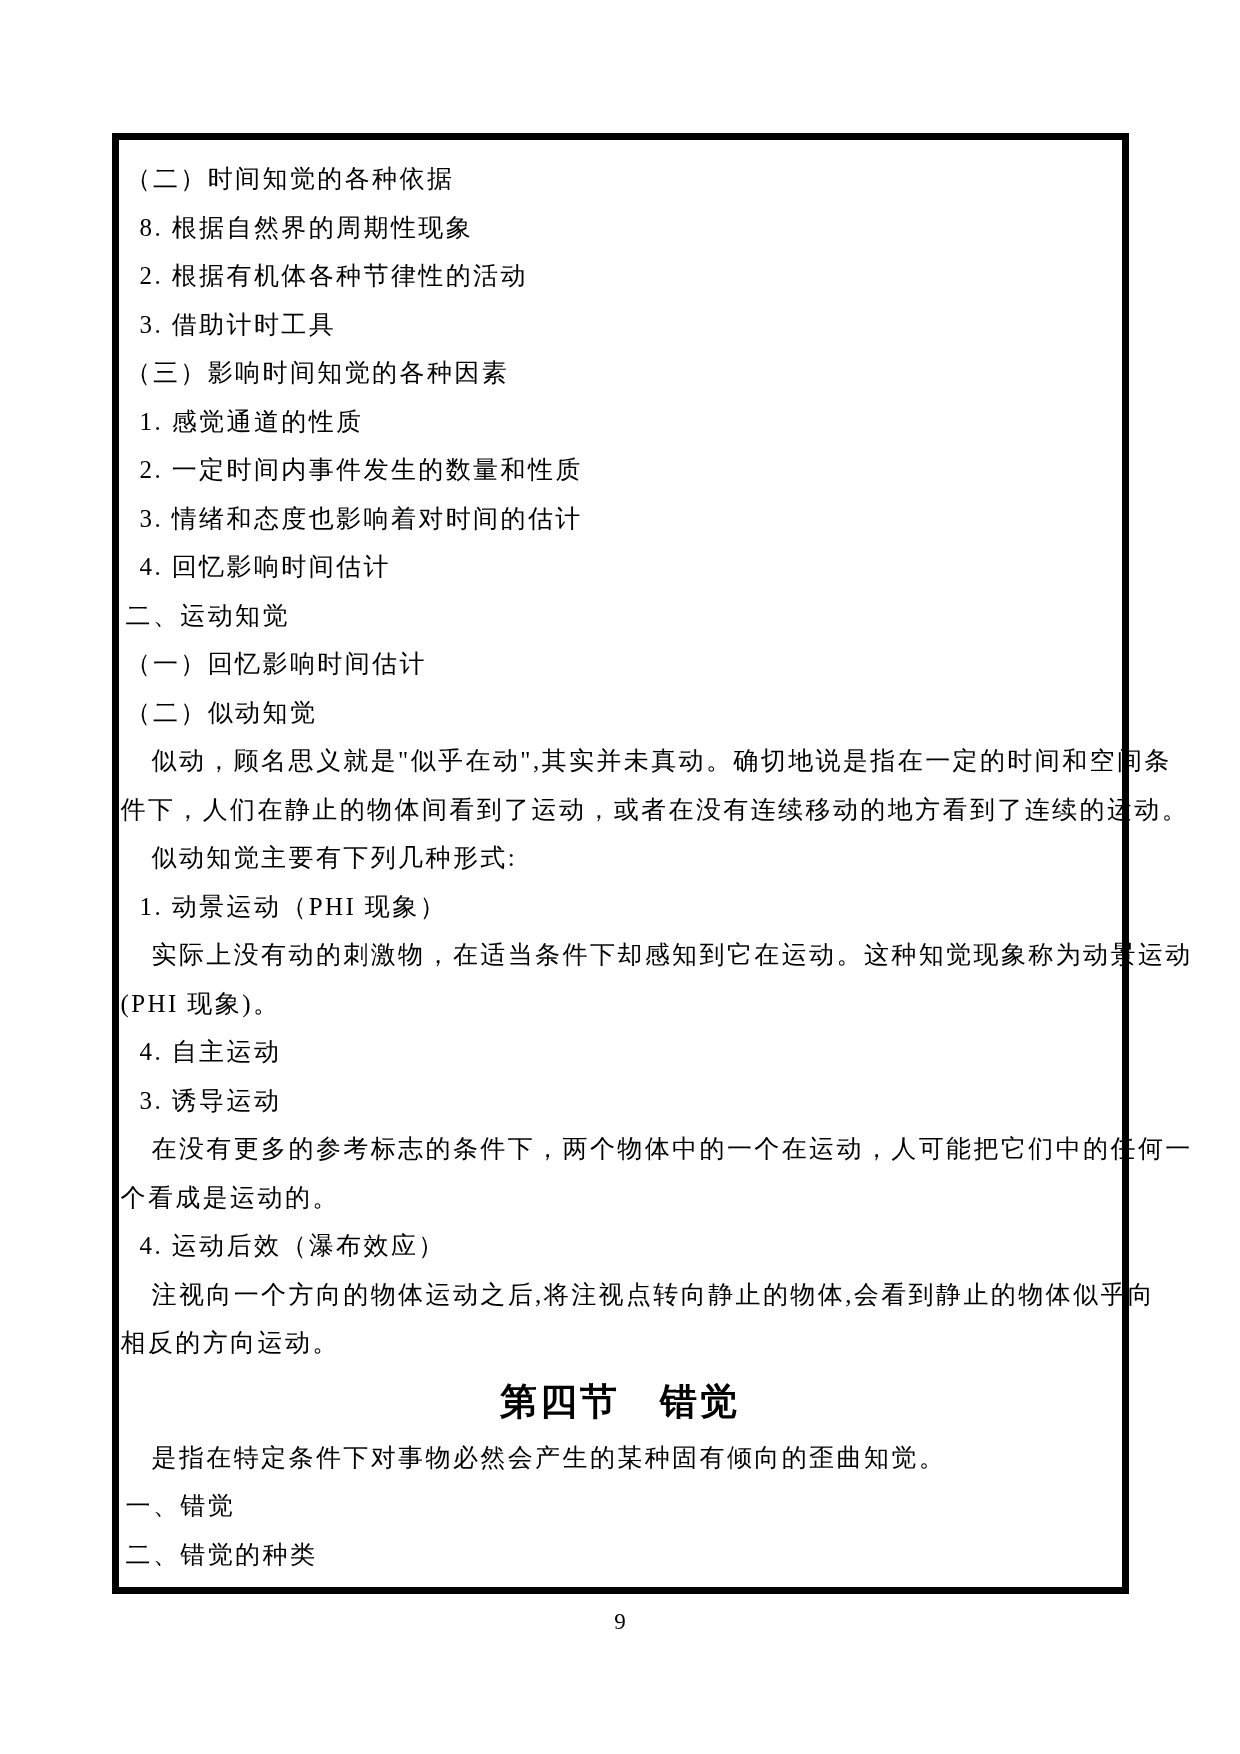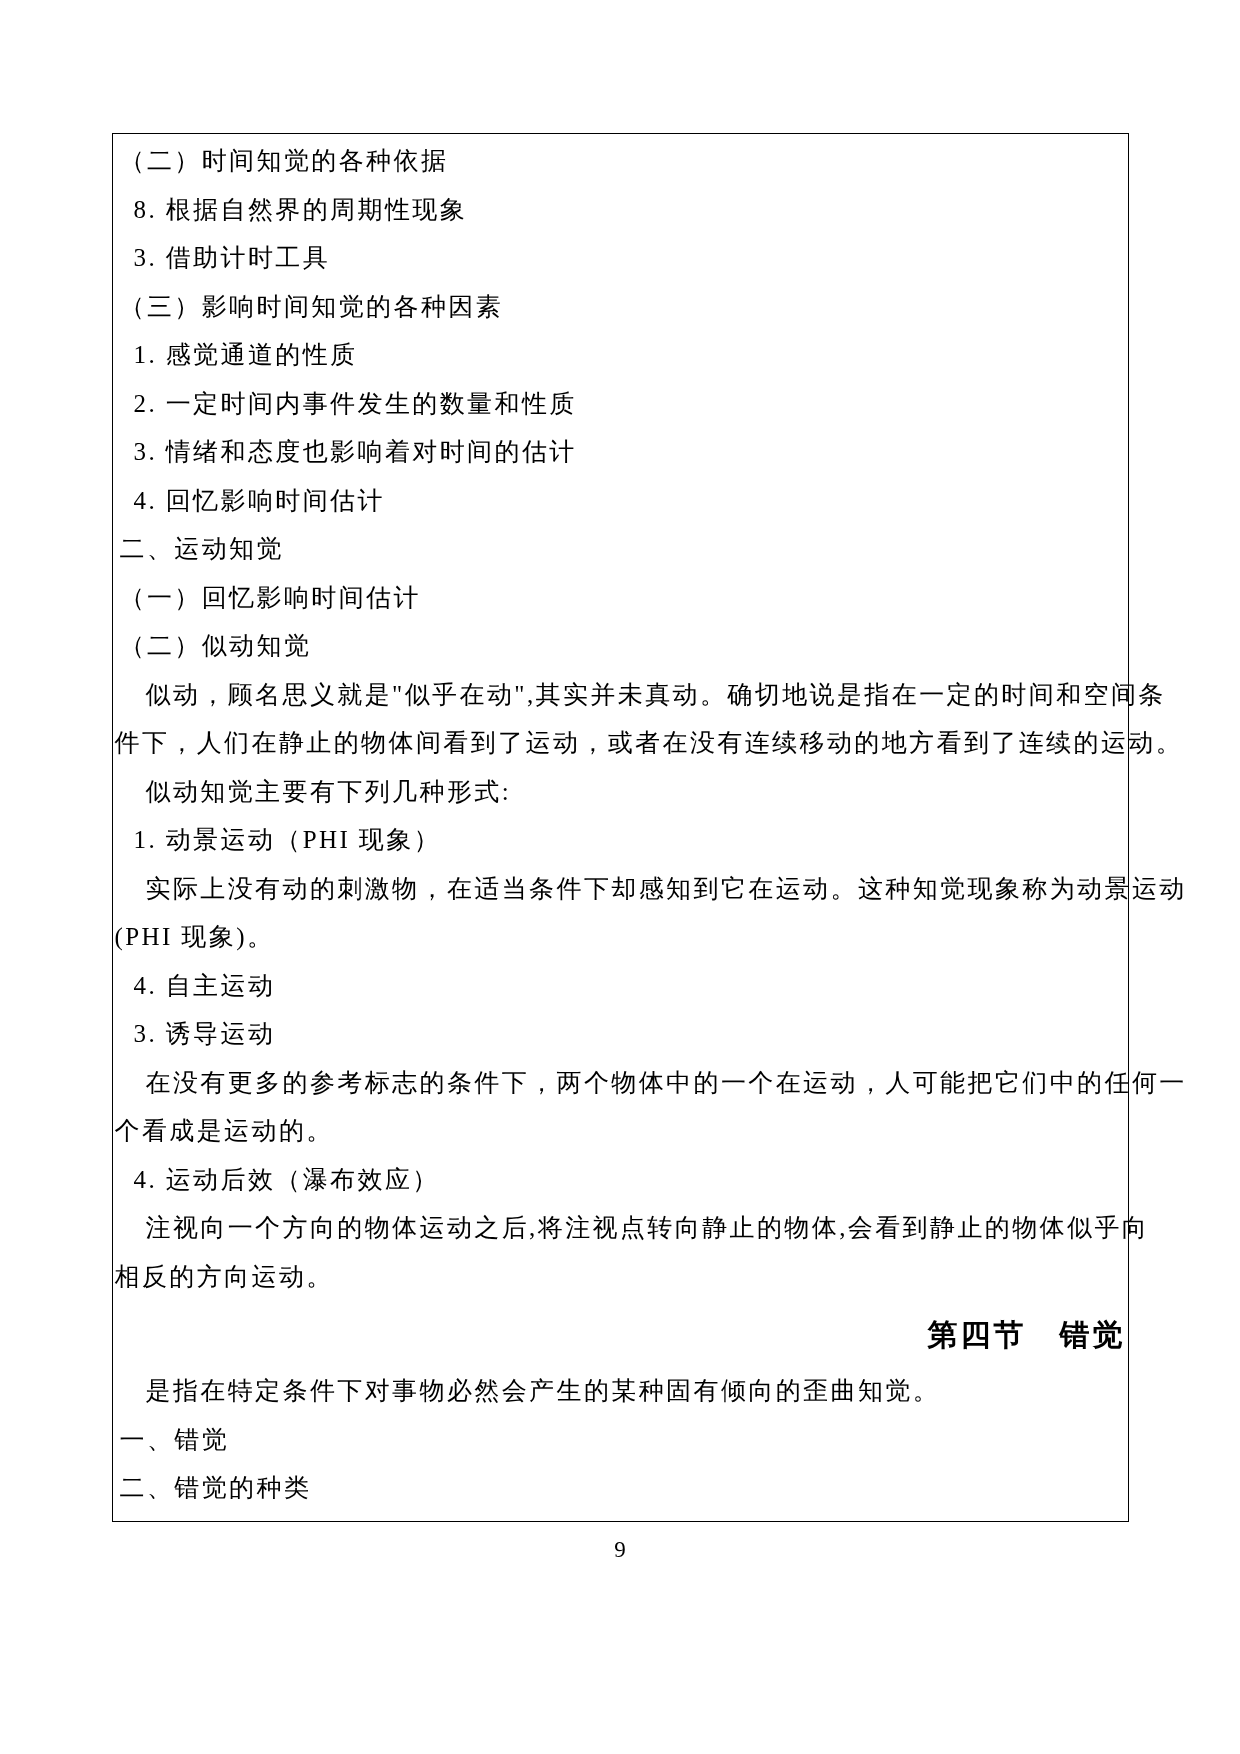--- a/index.html
+++ b/index.html
@@ -11,39 +11,39 @@
     width: 1240px;
     height: 1754px;
     position: relative;
     font-family: "Liberation Serif", serif;
     color: #000000;
   }
   .content-box {
     box-sizing: border-box;
     width: 1017px;
     margin: 133px auto 0 auto;
-    border: 1px solid #000000;
-    padding: 3px 2px 8px 2px;
+    border: 7px solid #000000;
+    padding: 15px 2px 8px 2px;
     background: #ffffff;
   }
   .line {
     font-size: 25px;
     line-height: 48.5px;
     letter-spacing: 2.4px;
     white-space: pre;
     overflow: visible;
   }
   .line.section   { padding-left: 5px;  }
   .line.item      { padding-left: 19px; }
   .line.para-first{ padding-left: 31px; }
   .line.para-cont { padding-left: 0px;  }
   .line.heading {
-    font-size: 30px;
+    font-size: 37px;
     font-weight: bold;
-    text-align: right;
+    text-align: center;
     line-height: 52px;
     letter-spacing: 3px;
     margin: 8px 0 6px 0;
     padding-left: 0;
   }
   .page-number {
     margin-top: 15px;
     text-align: center;
     font-size: 23px;
     letter-spacing: 0;
@@ -51,20 +51,21 @@
     font-family: "Liberation Serif", serif;
   }
 </style>
 </head>
 <body>
 
 <div class="content-box">
   <div id="lines-container">
       <div class="line section">（二）时间知觉的各种依据</div>
       <div class="line item">8. 根据自然界的周期性现象</div>
+      <div class="line item">2. 根据有机体各种节律性的活动</div>
       <div class="line item">3. 借助计时工具</div>
       <div class="line section">（三）影响时间知觉的各种因素</div>
       <div class="line item">1. 感觉通道的性质</div>
       <div class="line item">2. 一定时间内事件发生的数量和性质</div>
       <div class="line item">3. 情绪和态度也影响着对时间的估计</div>
       <div class="line item">4. 回忆影响时间估计</div>
       <div class="line section">二、运动知觉</div>
       <div class="line section">（一）回忆影响时间估计</div>
       <div class="line section">（二）似动知觉</div>
       <div class="line para-first">似动，顾名思义就是"似乎在动",其实并未真动。确切地说是指在一定的时间和空间条</div>

